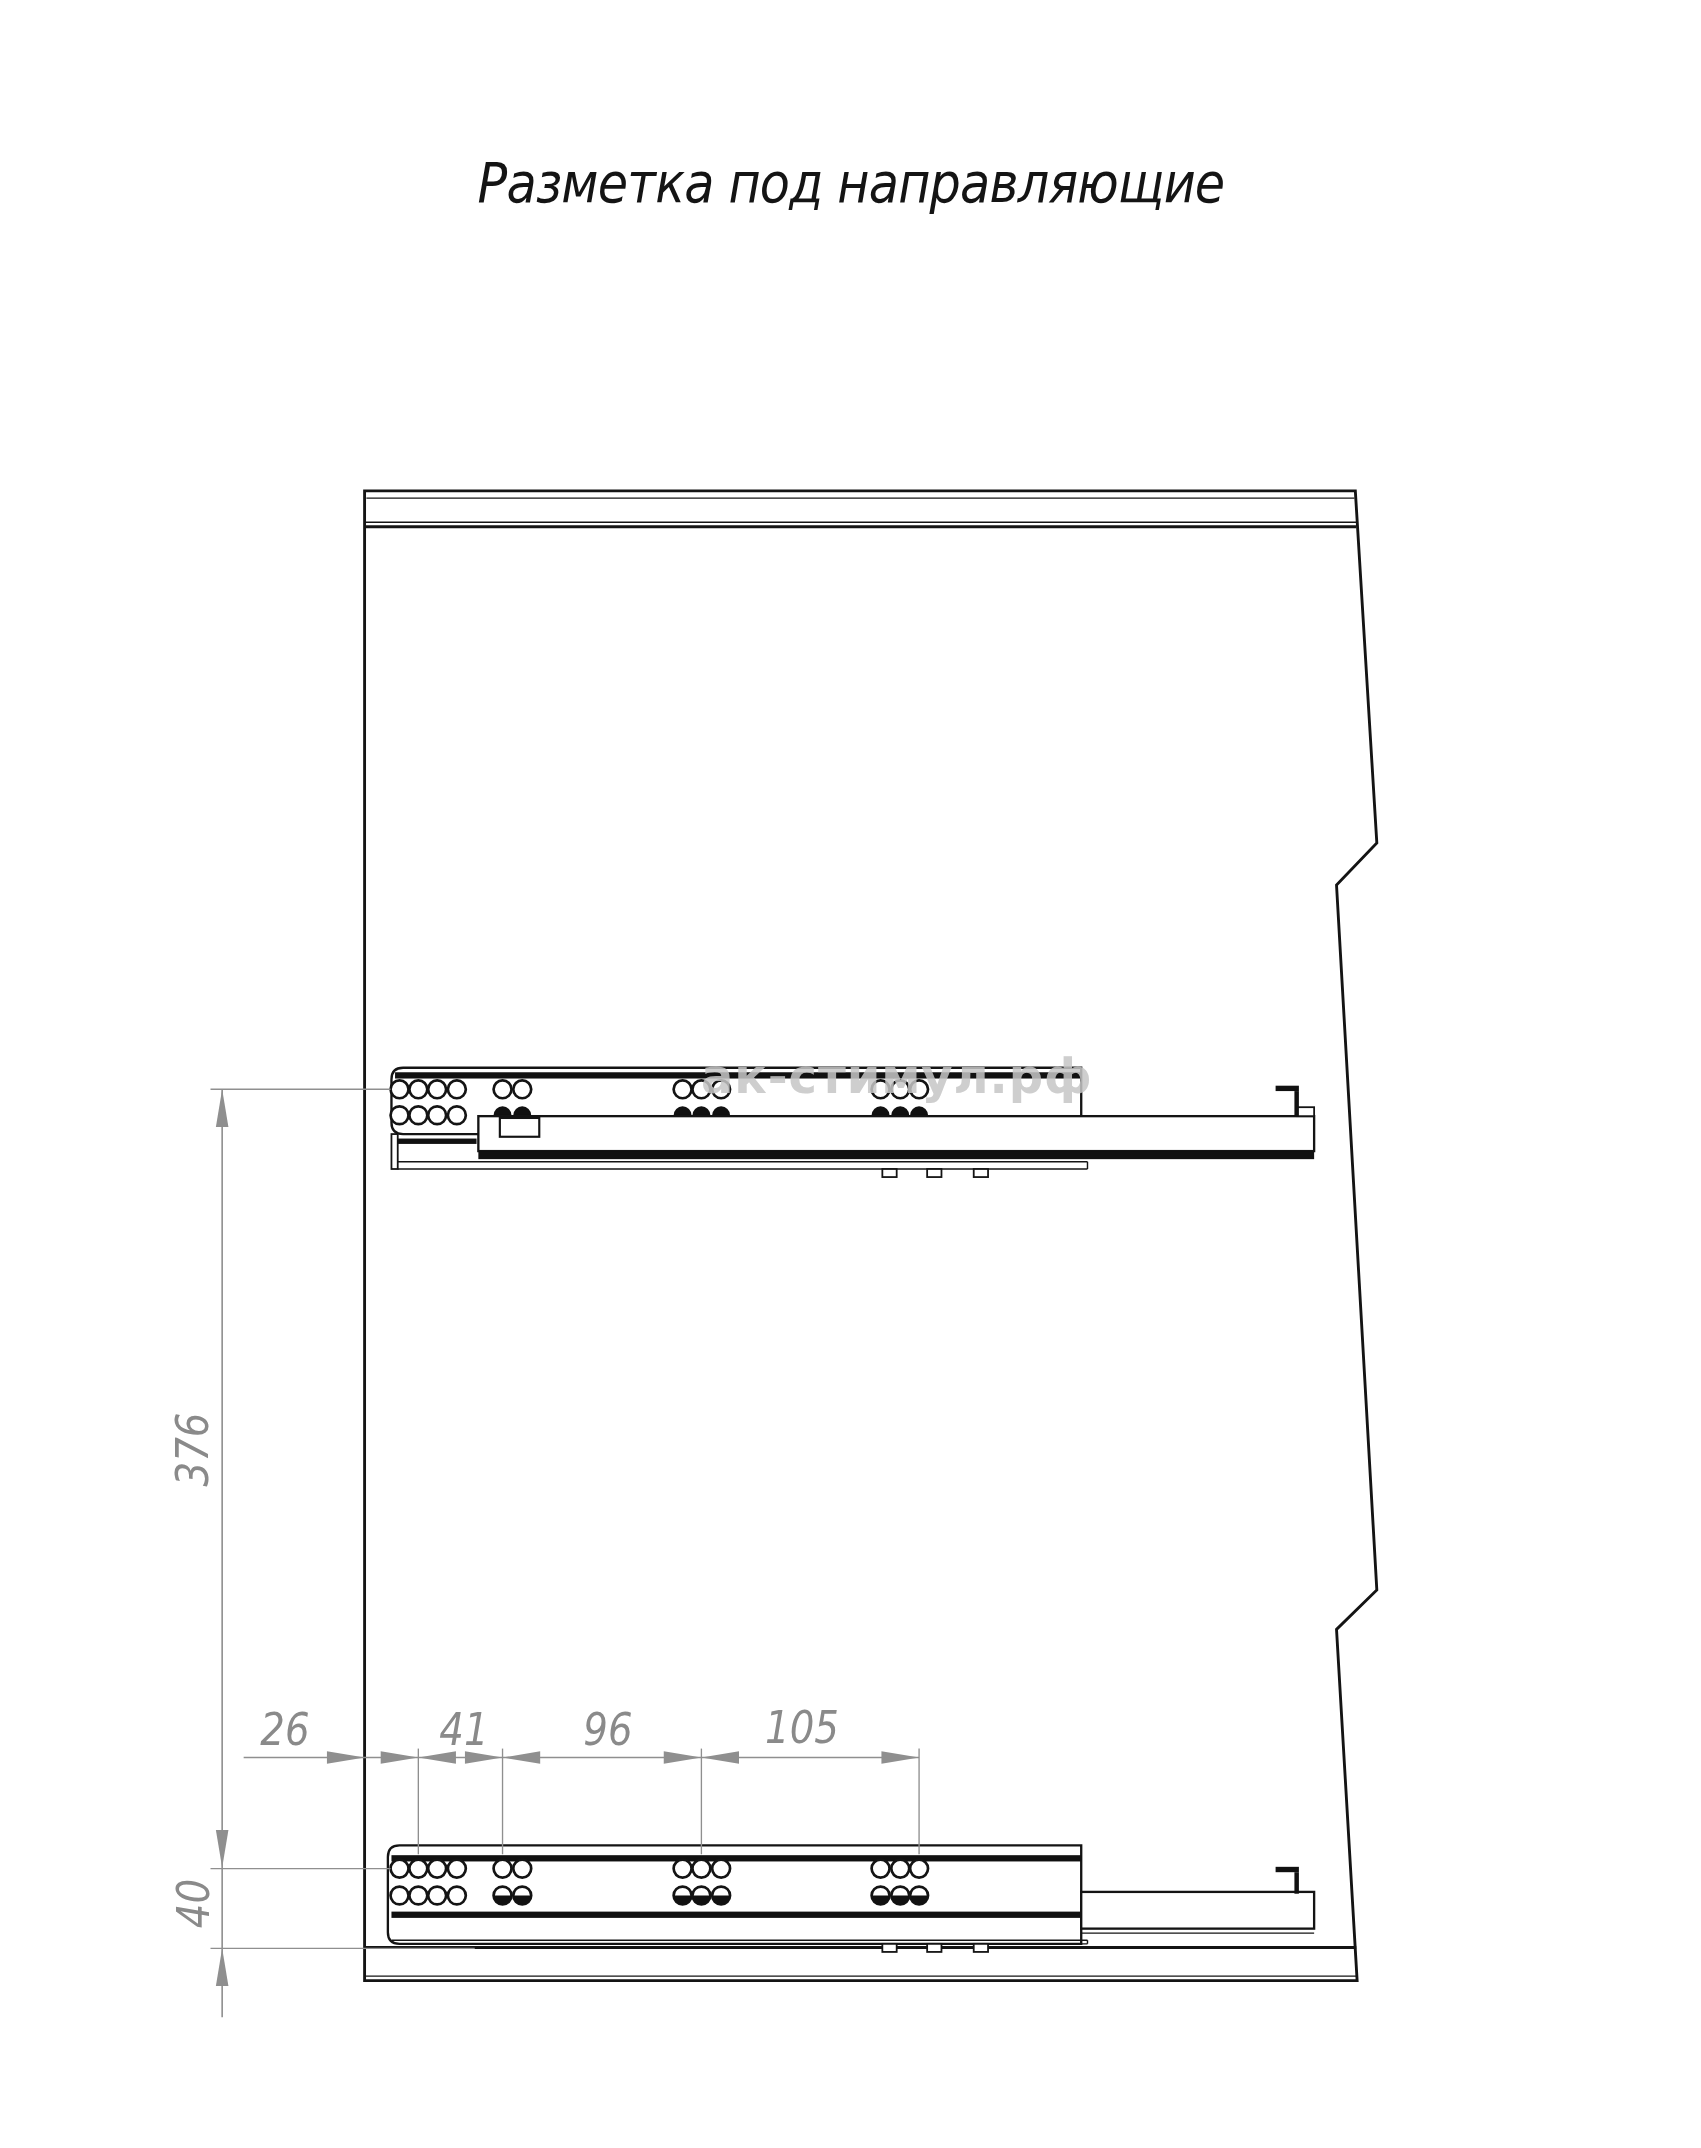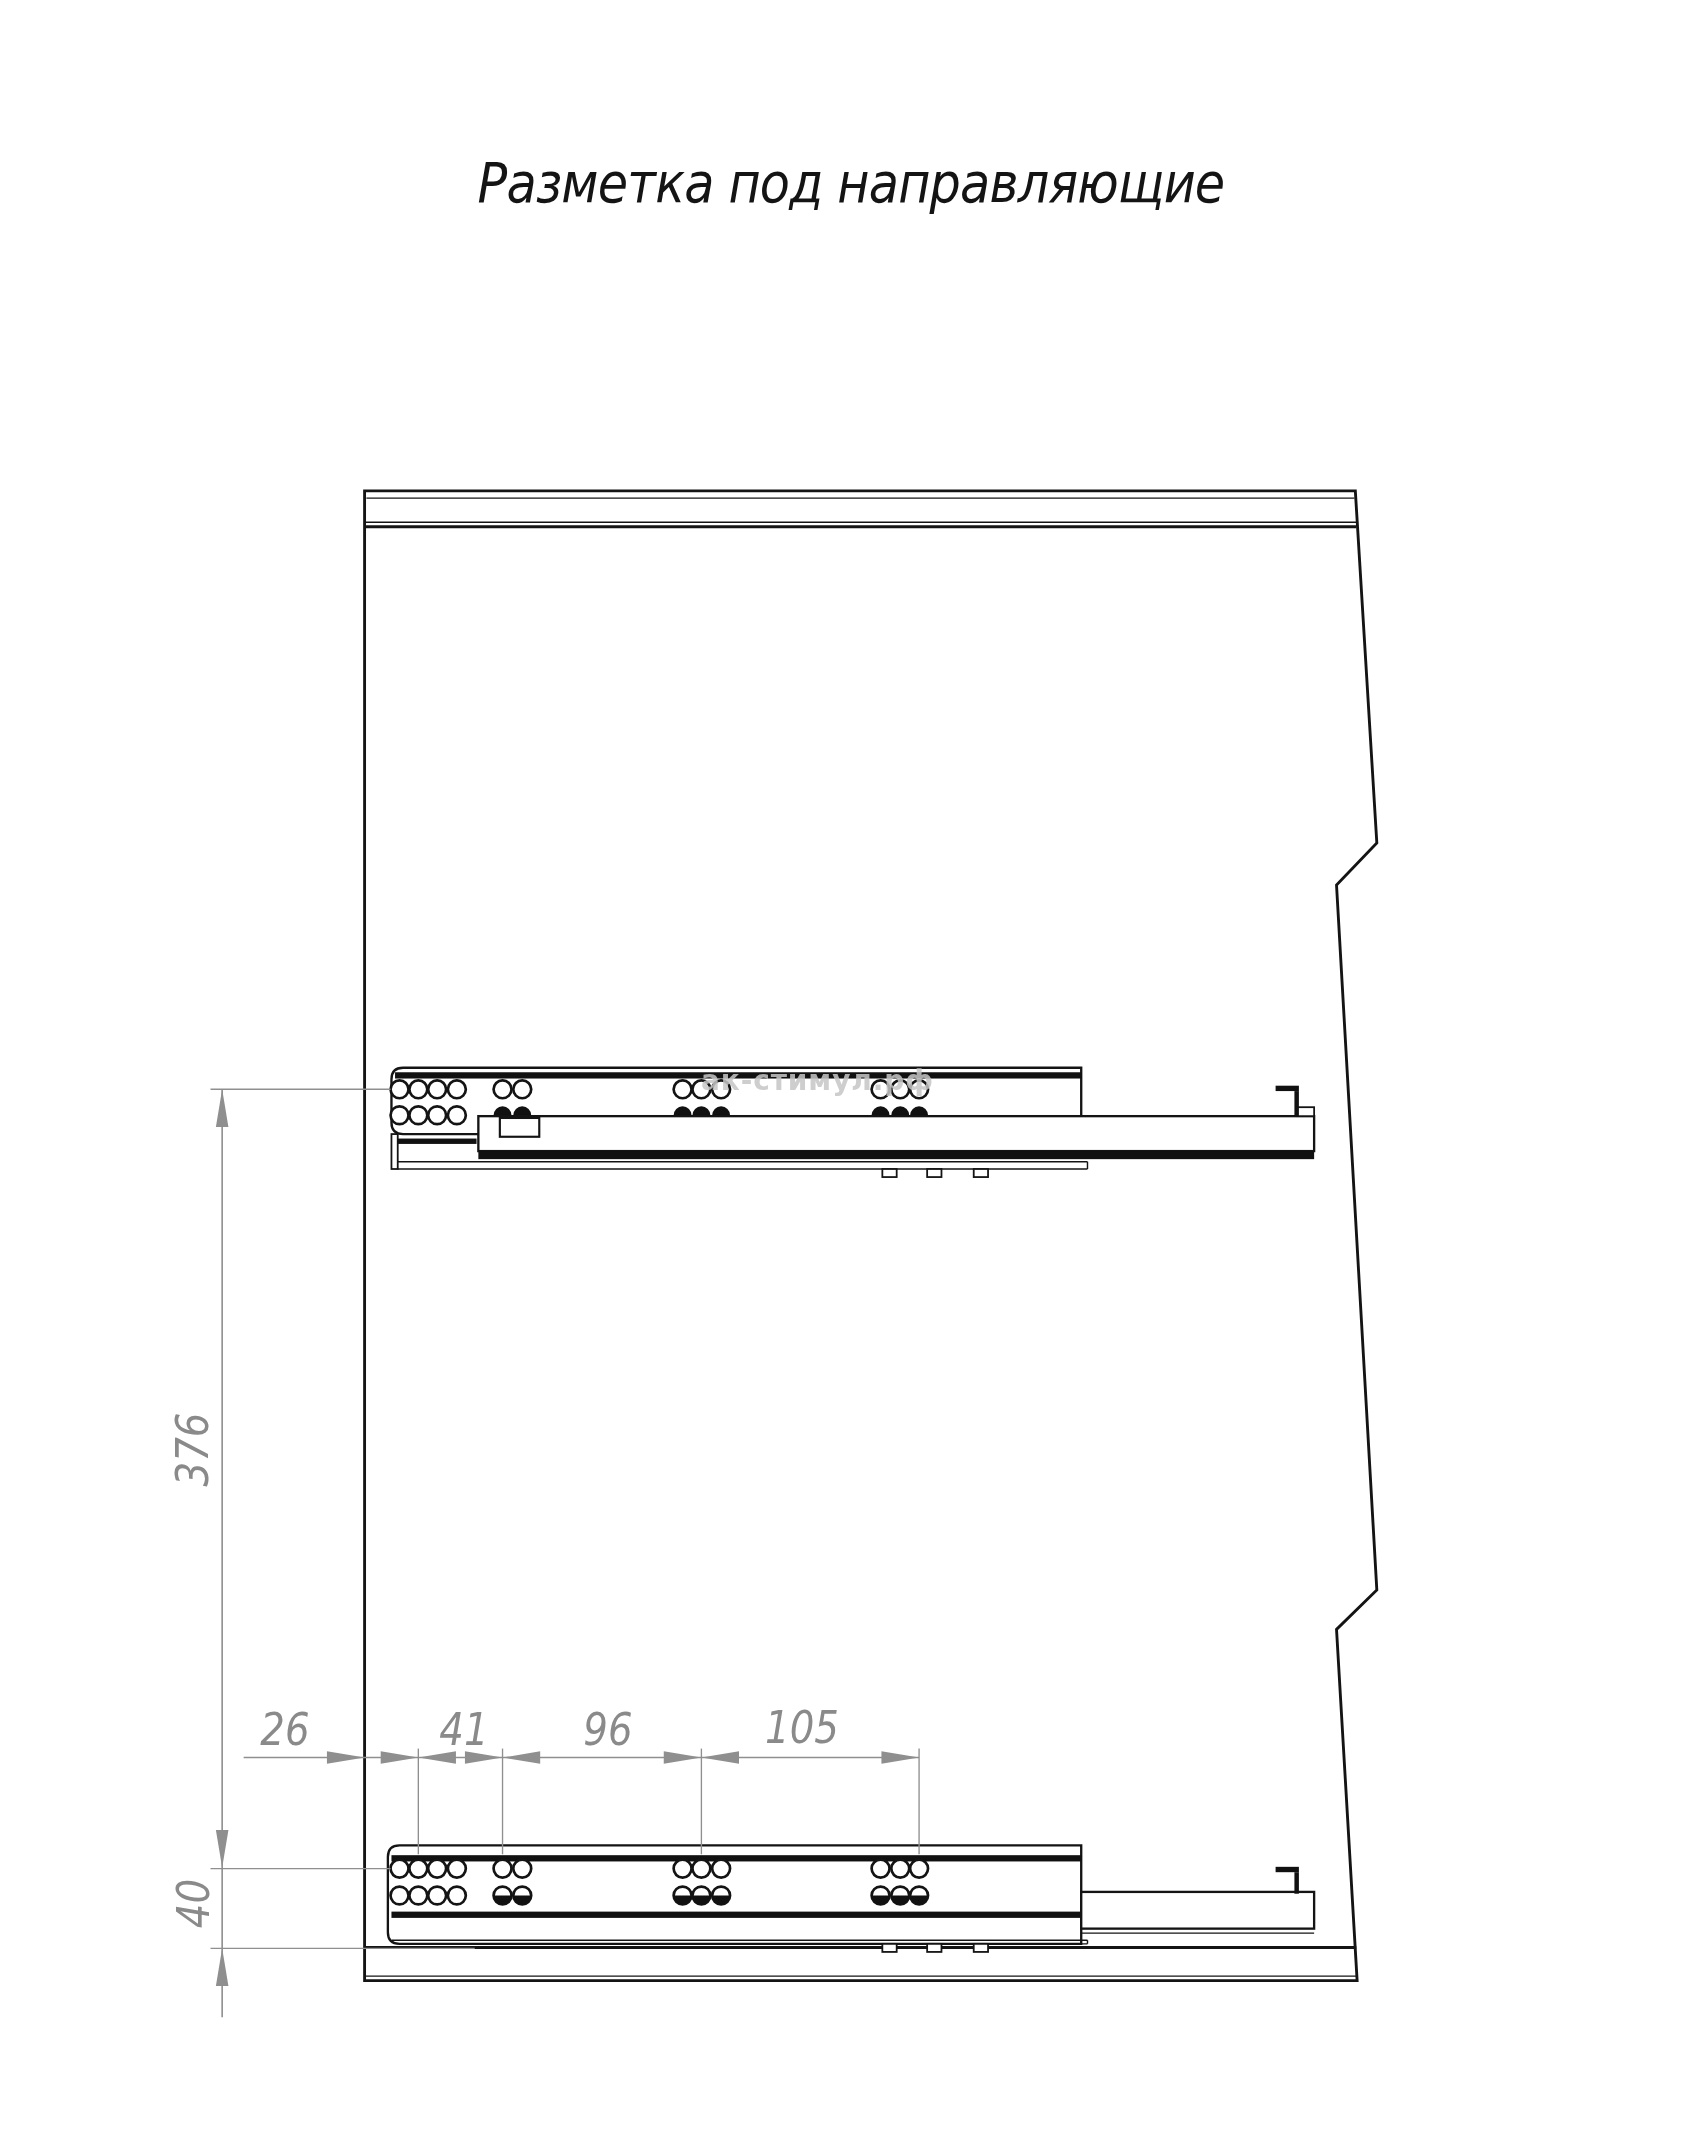--- a/index.html
+++ b/index.html
@@ -13,22 +13,22 @@
     position:absolute;left:0;top:150px;width:1702px;text-align:center;
     font-size:56px;font-style:italic;color:#141414;
     transform:scaleX(0.88);letter-spacing:-0.9px;
   }
   .dimlabel{
     position:absolute;color:#8a8a8a;font-style:italic;font-size:45px;
     text-align:center;transform:scaleX(0.86);white-space:nowrap;
   }
   .dimlabel.vert{transform:rotate(-90deg) scaleX(0.86);}
   .watermark{
-    position:absolute;left:701px;top:1048px;font-size:28px;font-weight:bold;
-    color:#c6c6c6;opacity:0.85;letter-spacing:0.9px;white-space:nowrap;margin-top:16px;
+    position:absolute;left:701px;top:1048px;font-size:48px;font-weight:bold;
+    color:#c6c6c6;opacity:0.85;letter-spacing:0.9px;white-space:nowrap;
   }
 </style>
 </head>
 <body>
 
 <div id="stage">
 
   <svg width="1702" height="2149" viewBox="0 0 1900 2399">
 
     <g stroke="#141414" fill="none">

